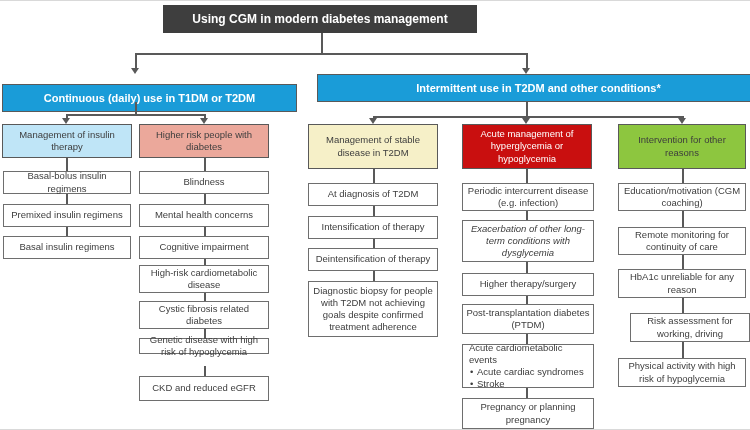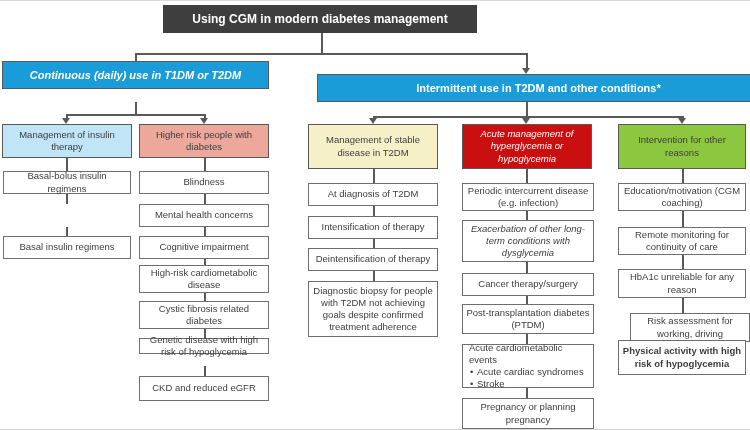--- a/index.html
+++ b/index.html
@@ -51,21 +51,21 @@
 
   <div class="abs title-box" style="left:163px;top:4px;width:314px;height:28px;">Using CGM in modern diabetes management</div>
 
   <div class="abs vline" style="left:321px;top:32px;height:20px;"></div>
   <div class="abs hline" style="left:135px;top:52px;width:392px;"></div>
   <div class="abs vline" style="left:135px;top:52px;height:15px;"></div>
   <div class="abs arr" style="left:131px;top:67px;"></div>
   <div class="abs vline" style="left:526px;top:52px;height:15px;"></div>
   <div class="abs arr" style="left:522px;top:67px;"></div>
 
-  <div class="abs hdr" style="left:2px;top:60px;width:267px;height:28px;font-style:italic;">Continuous (daily) use in T1DM or T2DM</div>
+  <div class="abs hdr" style="left:2px;top:83px;width:295px;height:28px;">Continuous (daily) use in T1DM or T2DM</div>
   <div class="abs hdr" style="left:305px;top:73px;width:443px;height:28px;margin-left:12px;">Intermittent use in T2DM and other conditions*</div>
 
   <div class="abs vline" style="left:135px;top:101px;height:12px;"></div>
   <div class="abs hline" style="left:66px;top:113px;width:139px;"></div>
   <div class="abs vline" style="left:66px;top:113px;height:5px;"></div>
   <div class="abs arr" style="left:62px;top:117px;"></div>
   <div class="abs vline" style="left:204px;top:113px;height:5px;"></div>
   <div class="abs arr" style="left:200px;top:117px;"></div>
 
   <div class="abs vline" style="left:526px;top:101px;height:14px;"></div>
@@ -73,26 +73,27 @@
   <div class="abs vline" style="left:373px;top:115px;height:3px;"></div>
   <div class="abs arr" style="left:369px;top:117px;"></div>
   <div class="abs vline" style="left:526px;top:115px;height:3px;"></div>
   <div class="abs arr" style="left:522px;top:117px;"></div>
   <div class="abs vline" style="left:682px;top:115px;height:3px;"></div>
   <div class="abs arr" style="left:678px;top:117px;"></div>
 
   <div class="abs cat c-insulin" style="left:2px;top:123px;width:130px;height:34px;">Management of insulin therapy</div>
   <div class="abs cat c-risk" style="left:139px;top:123px;width:130px;height:34px;">Higher risk people with diabetes</div>
   <div class="abs cat c-stable" style="left:308px;top:123px;width:130px;height:45px;">Management of stable disease in T2DM</div>
-  <div class="abs cat c-acute" style="left:462px;top:123px;width:130px;height:45px;font-style:italic;">Acute management of hyperglycemia or hypoglycemia</div>
+  <div class="abs cat c-acute" style="left:462px;top:123px;width:130px;height:45px;">Acute management of hyperglycemia or hypoglycemia</div>
   <div class="abs cat c-intervention" style="left:618px;top:123px;width:128px;height:45px;">Intervention for other reasons</div>
 
   <div class="abs vline" style="left:66px;top:157px;height:13px;"></div>
   <div class="abs box" style="left:3px;top:170px;width:128px;height:23px;">Basal-bolus insulin regimens</div>
   <div class="abs vline" style="left:66px;top:193px;height:10px;"></div>
+  <div class="abs box" style="left:3px;top:203px;width:128px;height:23px;">Premixed insulin regimens</div>
   <div class="abs vline" style="left:66px;top:226px;height:9px;"></div>
   <div class="abs box" style="left:3px;top:235px;width:128px;height:23px;">Basal insulin regimens</div>
 
   <div class="abs vline" style="left:204px;top:157px;height:13px;"></div>
   <div class="abs box" style="left:139px;top:170px;width:130px;height:23px;">Blindness</div>
   <div class="abs vline" style="left:204px;top:193px;height:10px;"></div>
   <div class="abs box" style="left:139px;top:203px;width:130px;height:23px;">Mental health concerns</div>
   <div class="abs vline" style="left:204px;top:226px;height:9px;"></div>
   <div class="abs box" style="left:139px;top:235px;width:130px;height:23px;">Cognitive impairment</div>
   <div class="abs vline" style="left:204px;top:258px;height:6px;"></div>
@@ -111,36 +112,36 @@
   <div class="abs vline" style="left:373px;top:238px;height:9px;"></div>
   <div class="abs box" style="left:308px;top:247px;width:130px;height:23px;">Deintensification of therapy</div>
   <div class="abs vline" style="left:373px;top:270px;height:10px;"></div>
   <div class="abs box" style="left:308px;top:280px;width:130px;height:56px;">Diagnostic biopsy for people with T2DM not achieving goals despite confirmed treatment adherence</div>
 
   <div class="abs vline" style="left:526px;top:168px;height:14px;"></div>
   <div class="abs box" style="left:462px;top:182px;width:132px;height:28px;">Periodic intercurrent disease (e.g. infection)</div>
   <div class="abs vline" style="left:526px;top:210px;height:9px;"></div>
   <div class="abs box" style="left:462px;top:219px;width:132px;height:42px;font-style:italic;">Exacerbation of other long-term conditions with dysglycemia</div>
   <div class="abs vline" style="left:526px;top:261px;height:11px;"></div>
-  <div class="abs box" style="left:462px;top:272px;width:132px;height:23px;">Cancer therapy/surgery</div>
+  <div class="abs box" style="left:462px;top:272px;width:132px;height:23px;">Higher therapy/surgery</div>
   <div class="abs vline" style="left:526px;top:295px;height:8px;"></div>
   <div class="abs box" style="left:462px;top:303px;width:132px;height:30px;">Post-transplantation diabetes (PTDM)</div>
   <div class="abs vline" style="left:526px;top:333px;height:10px;"></div>
   <div class="abs box list" style="left:462px;top:343px;width:132px;height:44px;">
     <div class="list-title">Acute cardiometabolic events</div>
     <div class="bullet">Acute cardiac syndromes</div>
     <div class="bullet">Stroke</div>
   </div>
   <div class="abs vline" style="left:526px;top:387px;height:10px;"></div>
   <div class="abs box" style="left:462px;top:397px;width:132px;height:31px;">Pregnancy or planning pregnancy</div>
 
   <div class="abs vline" style="left:682px;top:168px;height:14px;"></div>
   <div class="abs box" style="left:618px;top:182px;width:128px;height:28px;">Education/motivation (CGM coaching)</div>
   <div class="abs vline" style="left:682px;top:210px;height:16px;"></div>
   <div class="abs box" style="left:618px;top:226px;width:128px;height:28px;">Remote monitoring for continuity of care</div>
   <div class="abs vline" style="left:682px;top:254px;height:14px;"></div>
   <div class="abs box" style="left:618px;top:268px;width:128px;height:29px;">HbA1c unreliable for any reason</div>
   <div class="abs vline" style="left:682px;top:297px;height:15px;"></div>
   <div class="abs box" style="left:630px;top:312px;width:120px;height:29px;">Risk assessment for working, driving</div>
   <div class="abs vline" style="left:682px;top:341px;height:16px;"></div>
-  <div class="abs box" style="left:618px;top:339px;width:128px;height:35px;font-weight:bold;">Physical activity with high risk of hypoglycemia</div>
+  <div class="abs box" style="left:618px;top:357px;width:128px;height:29px;">Physical activity with high risk of hypoglycemia</div>
 
 </div>
 
 </body></html>

